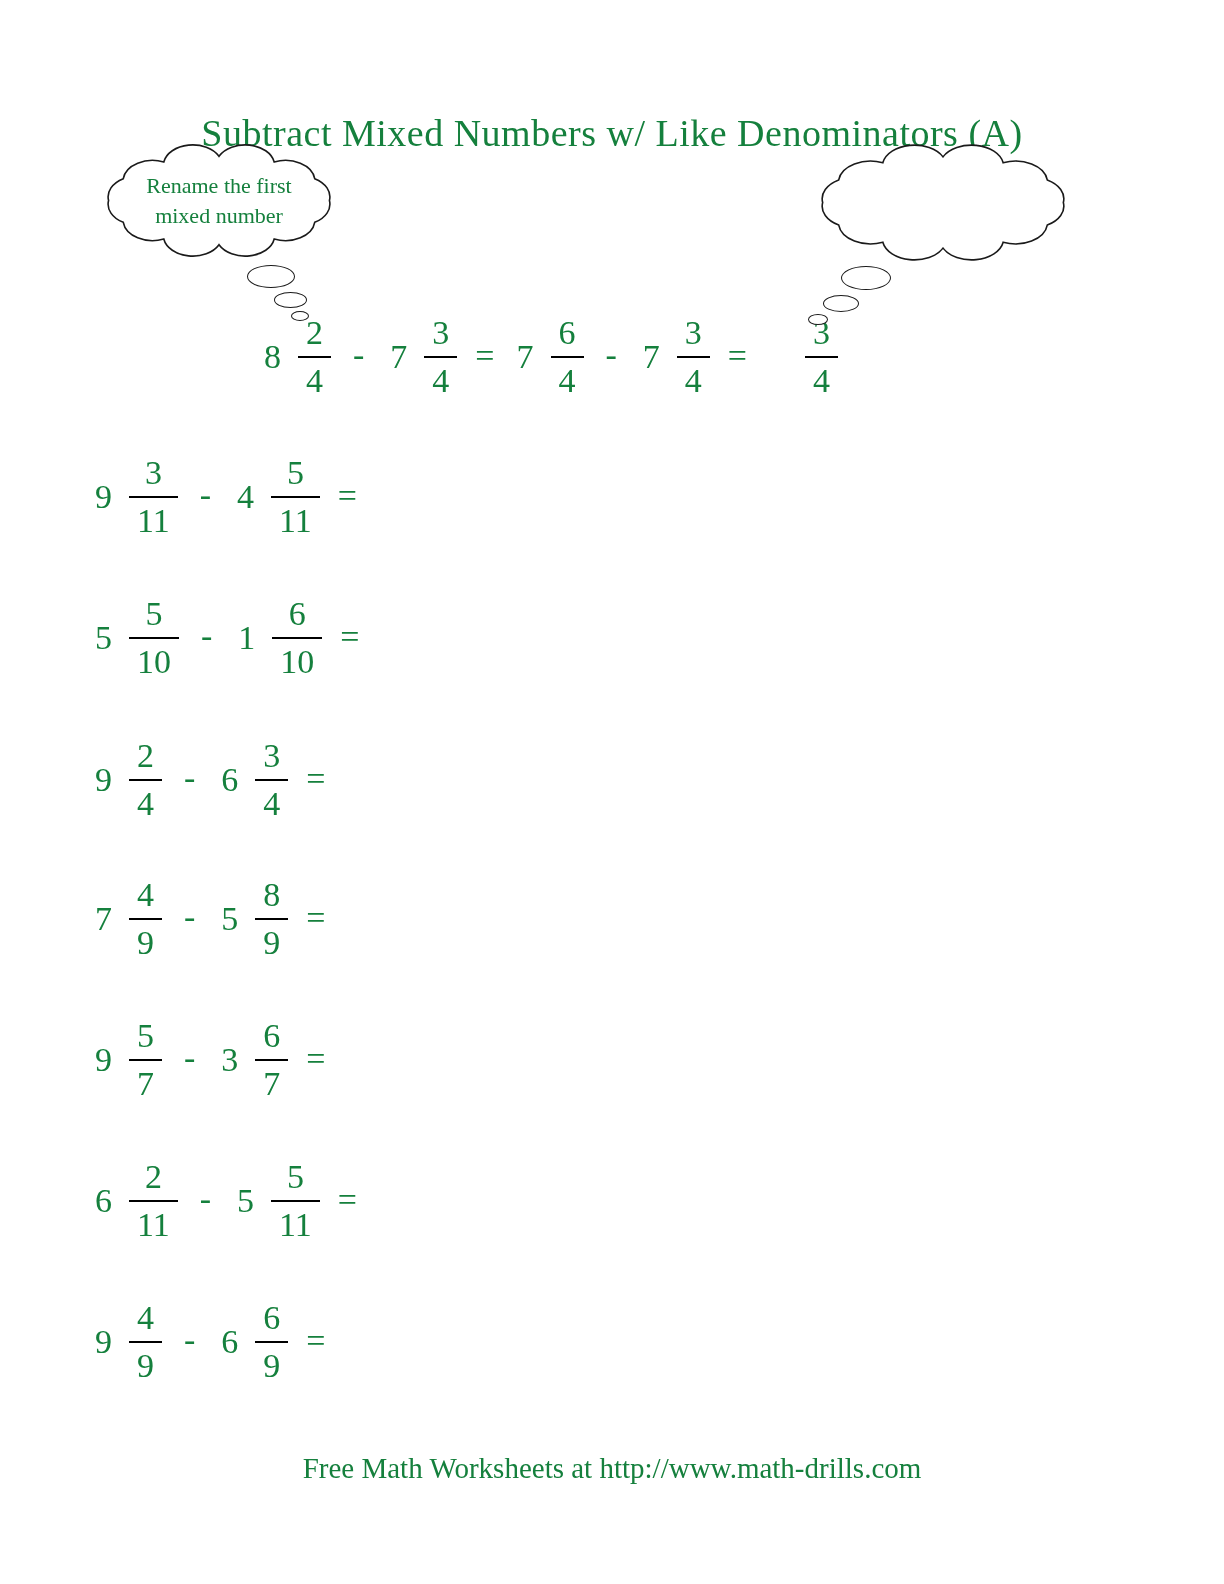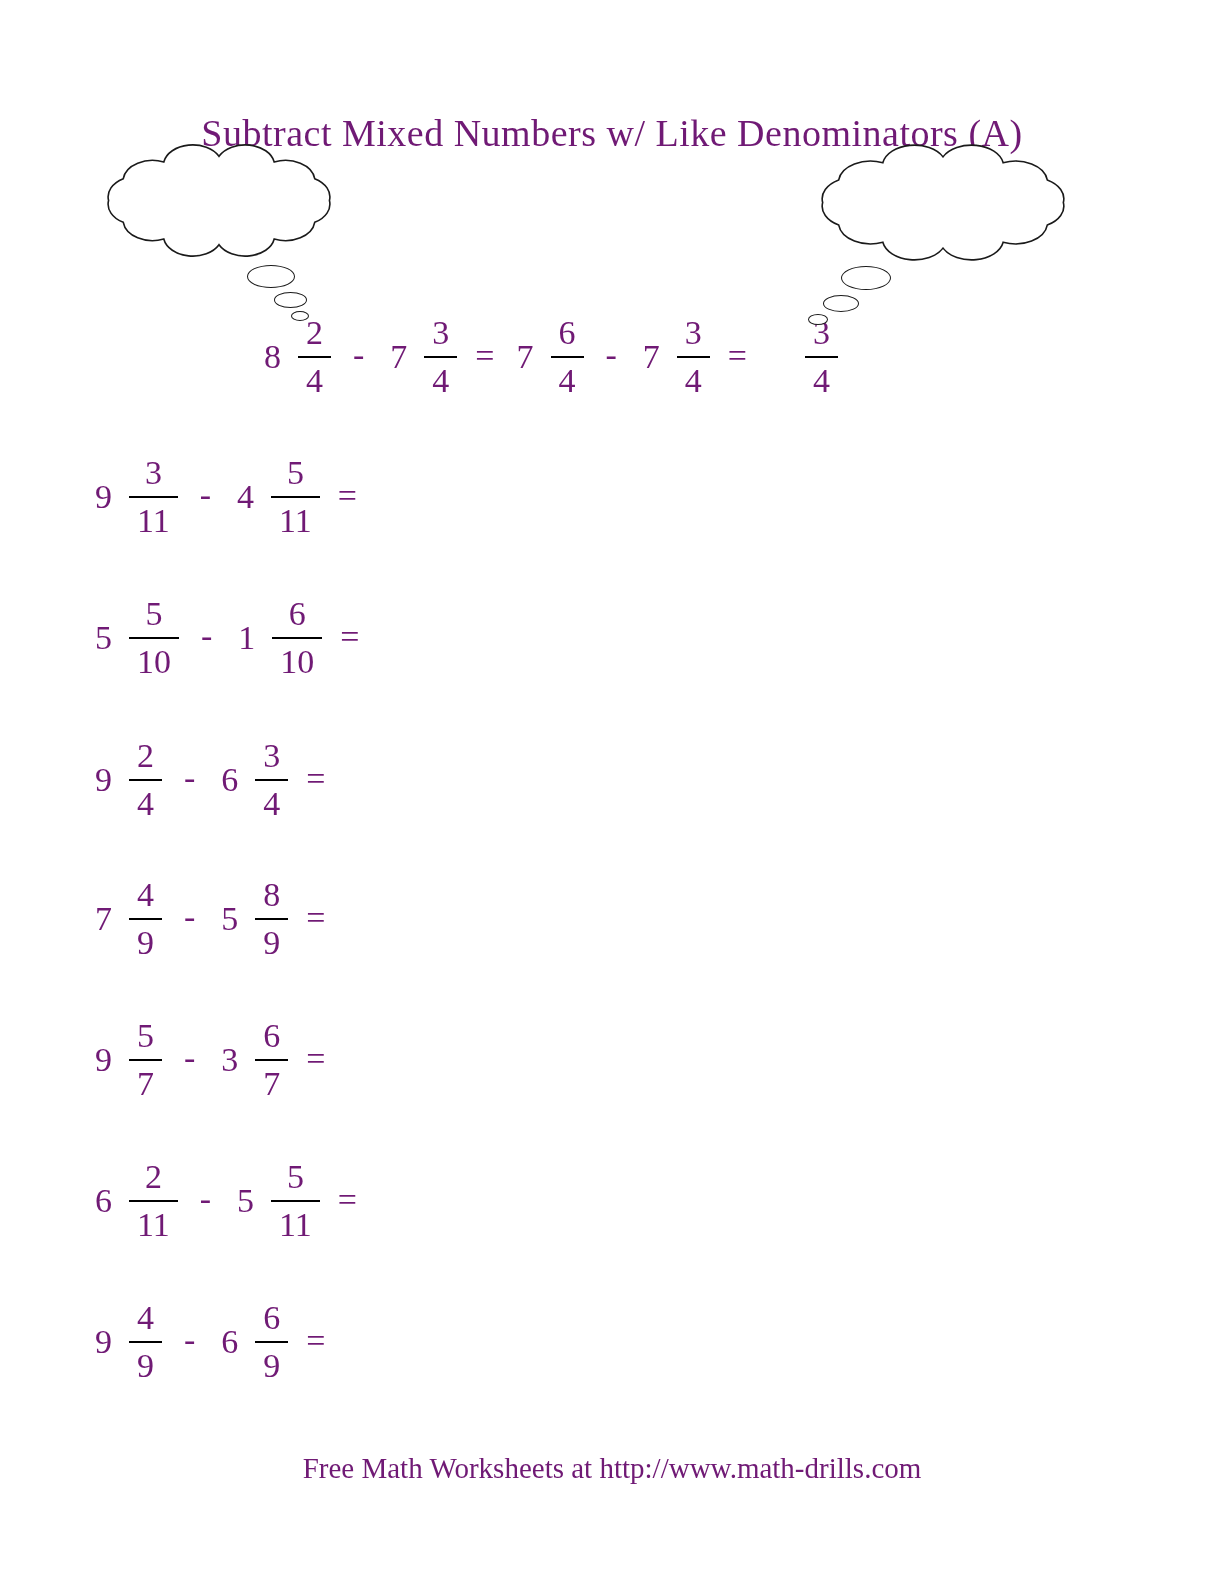--- a/index.html
+++ b/index.html
@@ -1,18 +1,18 @@
 <!DOCTYPE html>
 <html><head>
 <meta charset="utf-8">
 <style>
   html,body { margin:0; padding:0; background:#fff; }
   .page {
     position:relative; width:1224px; height:1584px; margin:0 auto;
-    background:#fff; color:#701a75; overflow:hidden;
+    background:#fff; color:#15803d; overflow:hidden;
     font-family:"Liberation Serif", serif;
     border-radius:17px;
   }
   .title {
     position:absolute; top:86px; left:0; width:100%;
     text-align:center; font-size:38px; font-weight:normal;
     letter-spacing:0.5px;
   }
   .cloud-svg { position:absolute; overflow:visible; }
   .cloud-svg path { fill:#fff; stroke:#1a1a1a; stroke-width:5px; vector-effect:non-scaling-stroke; }
@@ -47,20 +47,24 @@
 </head>
 <body>
 
 <div class="page">
 
   <h1 class="title">Subtract Mixed Numbers w/ Like Denominators (A)</h1>
 
   <svg class="cloud-svg" style="left:85px; top:137px; width:268px; height:127px;" viewBox="-22 -22 364 244" preserveAspectRatio="none">
     <path d="M 310,100 A 40,40 0 0 1 290,142 A 40,40 0 0 1 235,174 A 40,40 0 0 1 160,185 A 40,40 0 0 1 85,174 A 40,40 0 0 1 30,142 A 40,40 0 0 1 10,100 A 40,40 0 0 1 30,58 A 40,40 0 0 1 85,26 A 40,40 0 0 1 160,15 A 40,40 0 0 1 235,26 A 40,40 0 0 1 290,58 A 40,40 0 0 1 310,100 Z"></path>
   </svg>
+  <div class="cloud-text" style="left:95px; top:142px; width:248px; height:118px;">
+    <span>Rename the first</span>
+    <span>mixed number</span>
+  </div>
   <div class="dot" style="left:247px; top:265px; width:46px; height:21px;"></div>
   <div class="dot" style="left:274px; top:292px; width:31px; height:14px;"></div>
   <div class="dot" style="left:291px; top:311px; width:16px; height:8px;"></div>
 
   <svg class="cloud-svg" style="left:797px; top:137px; width:292px; height:131px;" viewBox="-22 -22 364 244" preserveAspectRatio="none">
     <path d="M 310,100 A 40,40 0 0 1 290,142 A 40,40 0 0 1 235,174 A 40,40 0 0 1 160,185 A 40,40 0 0 1 85,174 A 40,40 0 0 1 30,142 A 40,40 0 0 1 10,100 A 40,40 0 0 1 30,58 A 40,40 0 0 1 85,26 A 40,40 0 0 1 160,15 A 40,40 0 0 1 235,26 A 40,40 0 0 1 290,58 A 40,40 0 0 1 310,100 Z"></path>
   </svg>
   <div class="dot" style="left:841px; top:266px; width:48px; height:22px;"></div>
   <div class="dot" style="left:823px; top:295px; width:34px; height:15px;"></div>
   <div class="dot" style="left:808px; top:314px; width:18px; height:9px;"></div>

